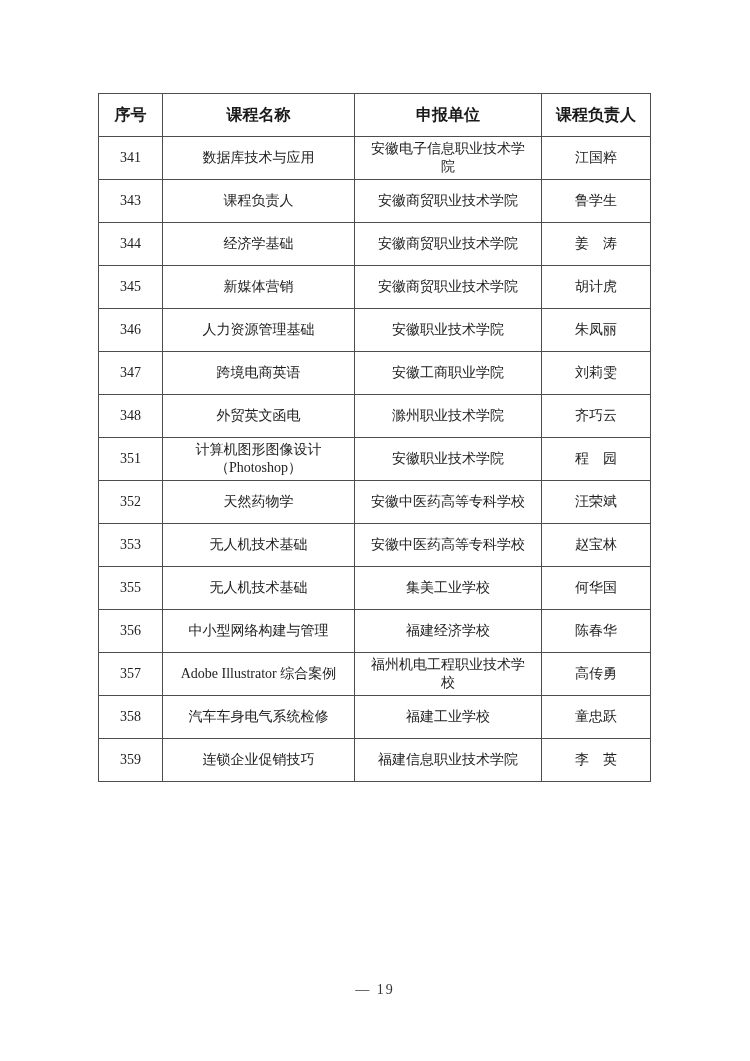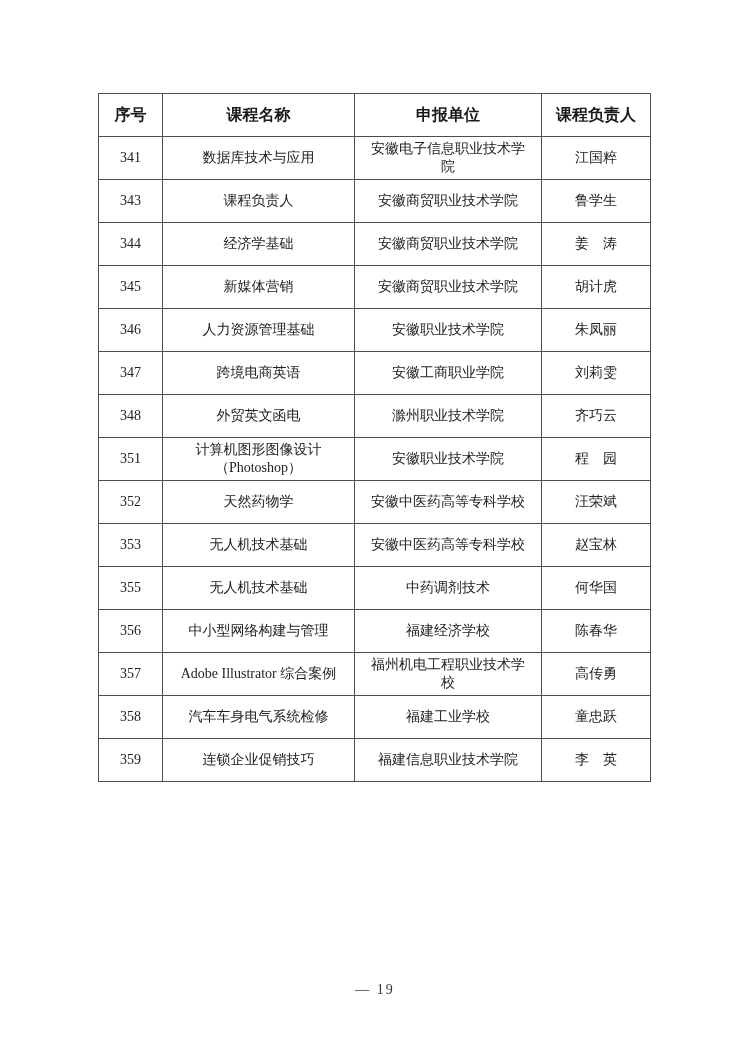--- a/index.html
+++ b/index.html
@@ -151,21 +151,21 @@
           <td>353</td>
           <td>无人机技术基础</td>
           <td>安徽中医药高等专科学校</td>
           <td>赵宝林</td>
         </tr>
 
 
         <tr>
           <td>355</td>
           <td>无人机技术基础</td>
-          <td>中药调剂技术</td>
+          <td>集美工业学校</td>
           <td>何华国</td>
         </tr>
 
         <tr>
           <td>356</td>
           <td>中小型网络构建与管理</td>
           <td>福建经济学校</td>
           <td>陈春华</td>
         </tr>
 

